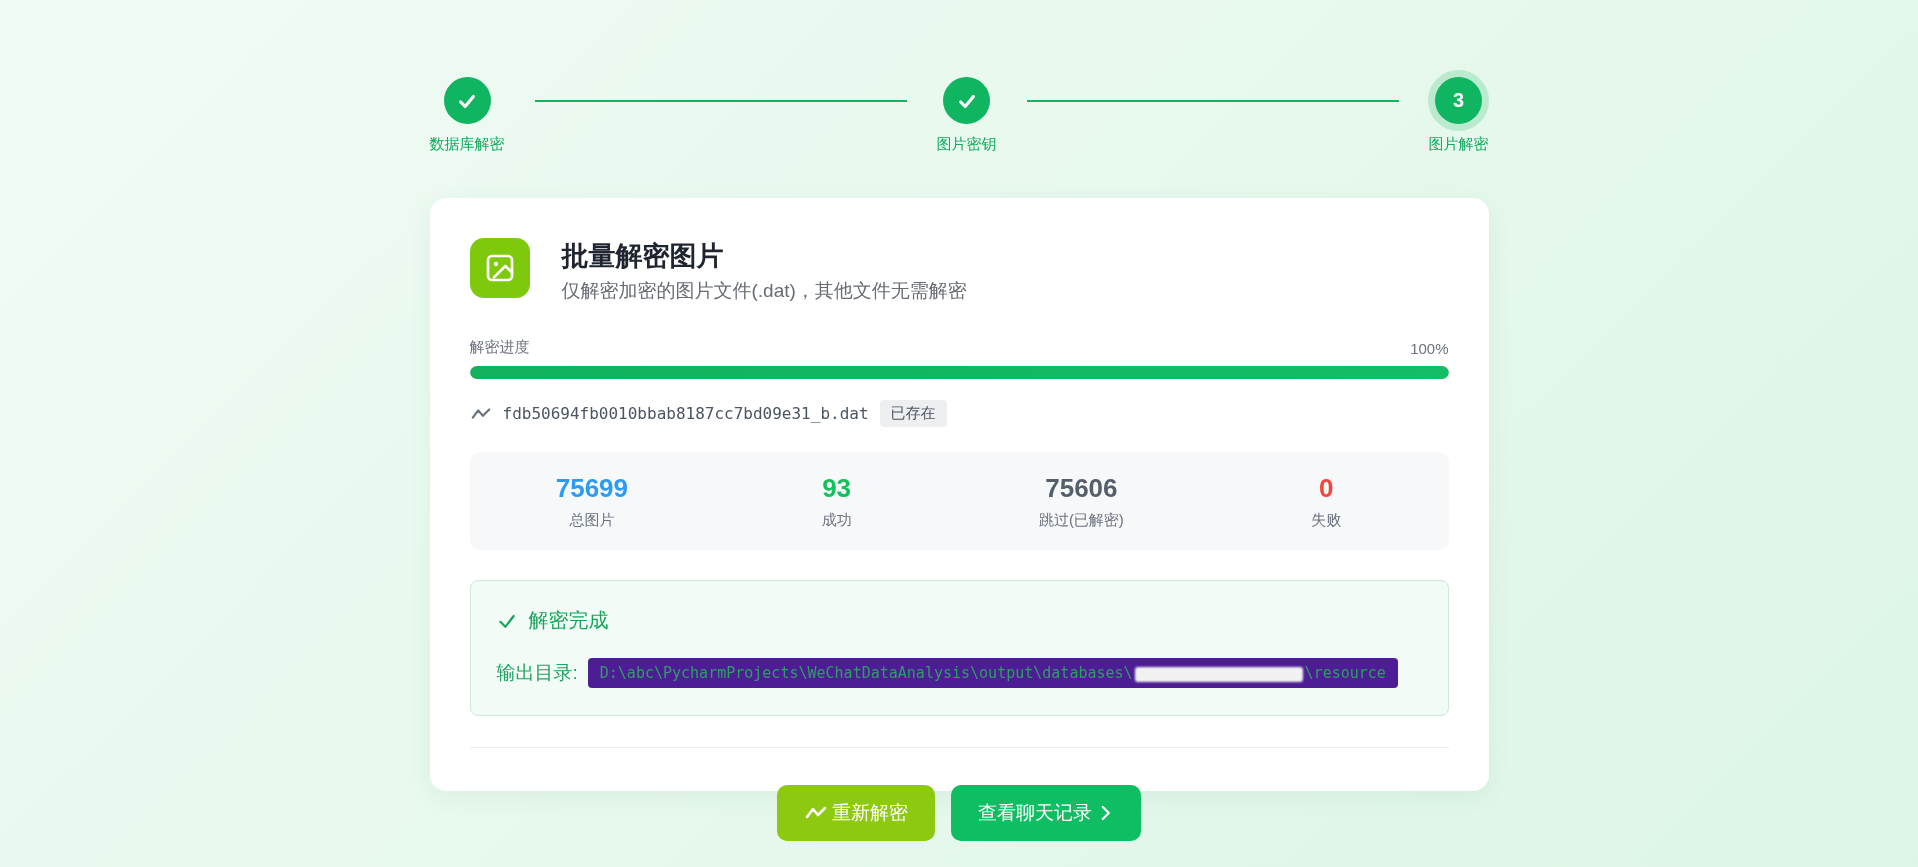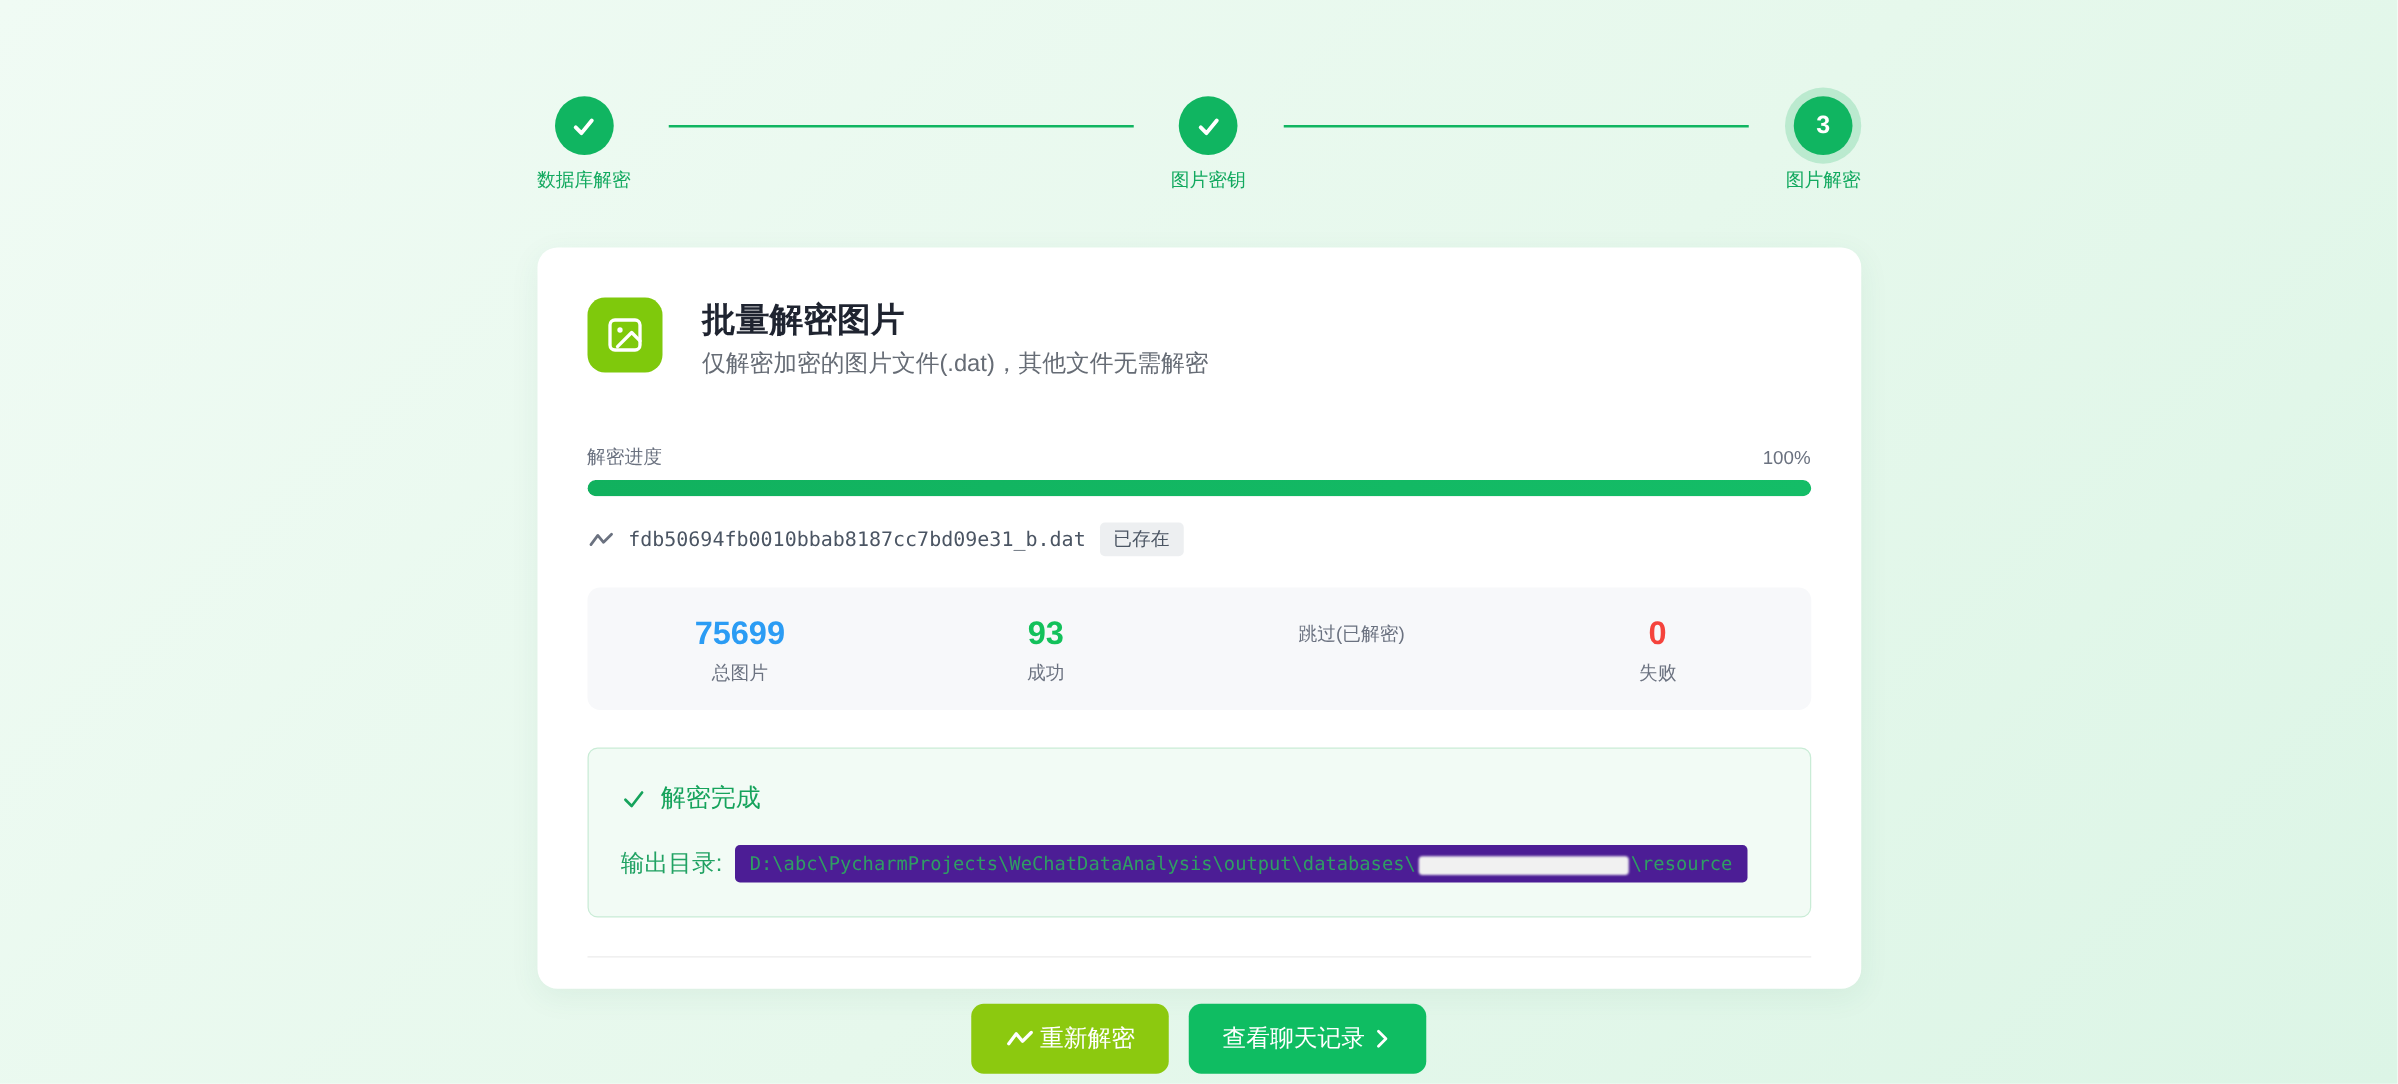--- a/index.html
+++ b/index.html
@@ -34,21 +34,21 @@
   .card-header { display:flex; align-items:flex-start; gap:32px; }
   .app-icon {
     width:60px; height:60px; border-radius:14px; background:#7fc90c;
     display:flex; align-items:center; justify-content:center; flex-shrink:0;
   }
   .card-title { font-size:27px; font-weight:bold; color:#1f2430; line-height:1.2; margin-top:2px; }
   .card-subtitle { font-size:19px; color:#666c75; margin-top:6px; }
 
   
   .progress-row { display:flex; justify-content:space-between; align-items:flex-end;
-    margin-top:52px; font-size:15px; color:#6b7280; }
+    margin-top:34px; font-size:15px; color:#6b7280; }
   .progress-track { margin-top:9px; height:13px; border-radius:7px; background:#e9ecef; overflow:hidden; }
   .progress-fill { height:100%; border-radius:7px; background:linear-gradient(90deg,#11b15e,#14bd67); }
 
   
   .file-row { display:flex; align-items:center; gap:11px; margin-top:21px; }
   .file-name { font-family:"DejaVu Sans Mono","Liberation Mono",monospace; font-size:16px; color:#4b5563; }
   .file-badge { background:#edeff1; color:#4b5563; font-size:15px; border-radius:4px; padding:4px 11px; }
 
   
   .stats-panel { margin-top:25px; background:#f7f8fa; border-radius:10px; display:flex; padding:21px 0 20px 0; }
@@ -160,20 +160,21 @@
     <div class="stats-panel">
       <div class="stat-cell">
         <div class="stat-value c0">75699</div>
         <div class="stat-label">总图片</div>
       </div>
       <div class="stat-cell">
         <div class="stat-value c1">93</div>
         <div class="stat-label">成功</div>
       </div>
       <div class="stat-cell">
+        <div class="stat-value c2">75606</div>
         <div class="stat-label">跳过(已解密)</div>
       </div>
       <div class="stat-cell">
         <div class="stat-value c3">0</div>
         <div class="stat-label">失败</div>
       </div>
     </div>
 
     <div class="result-panel">
       <div class="result-title-row">

